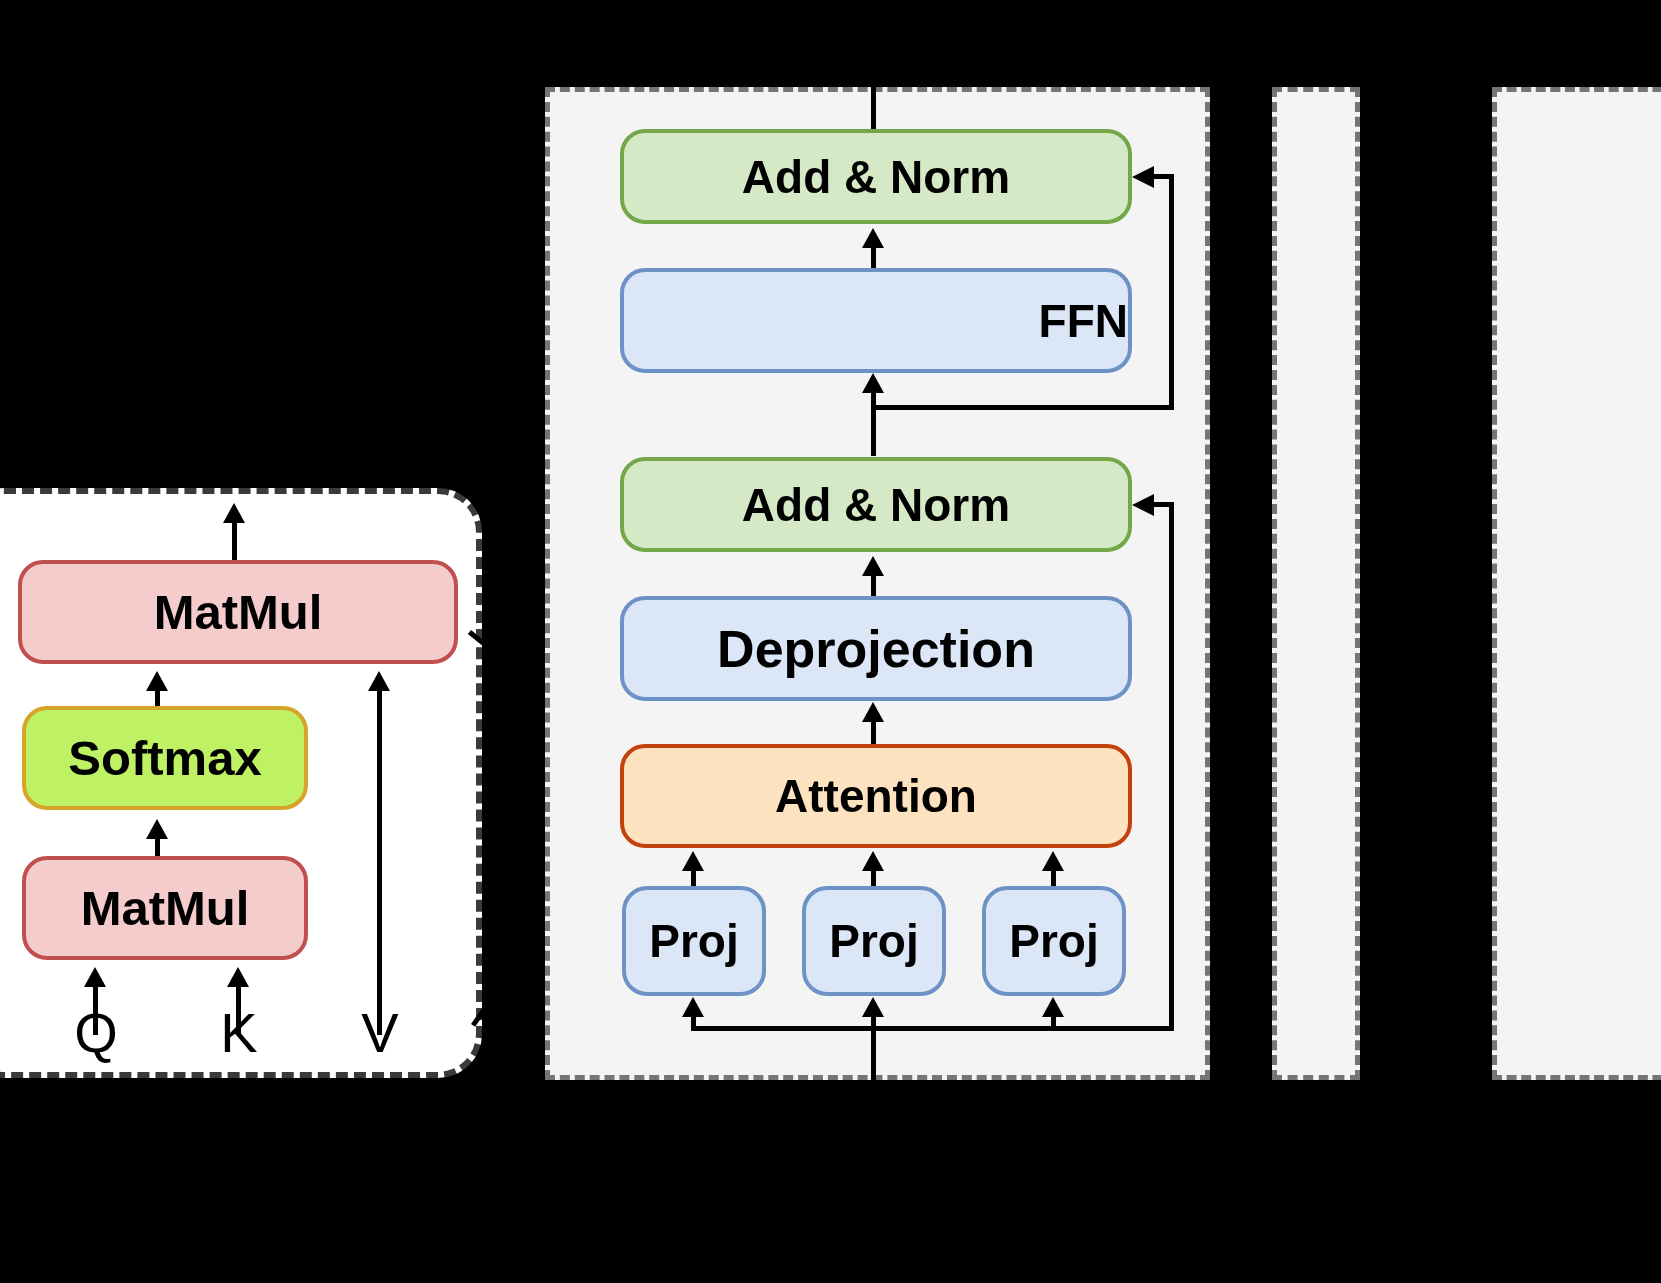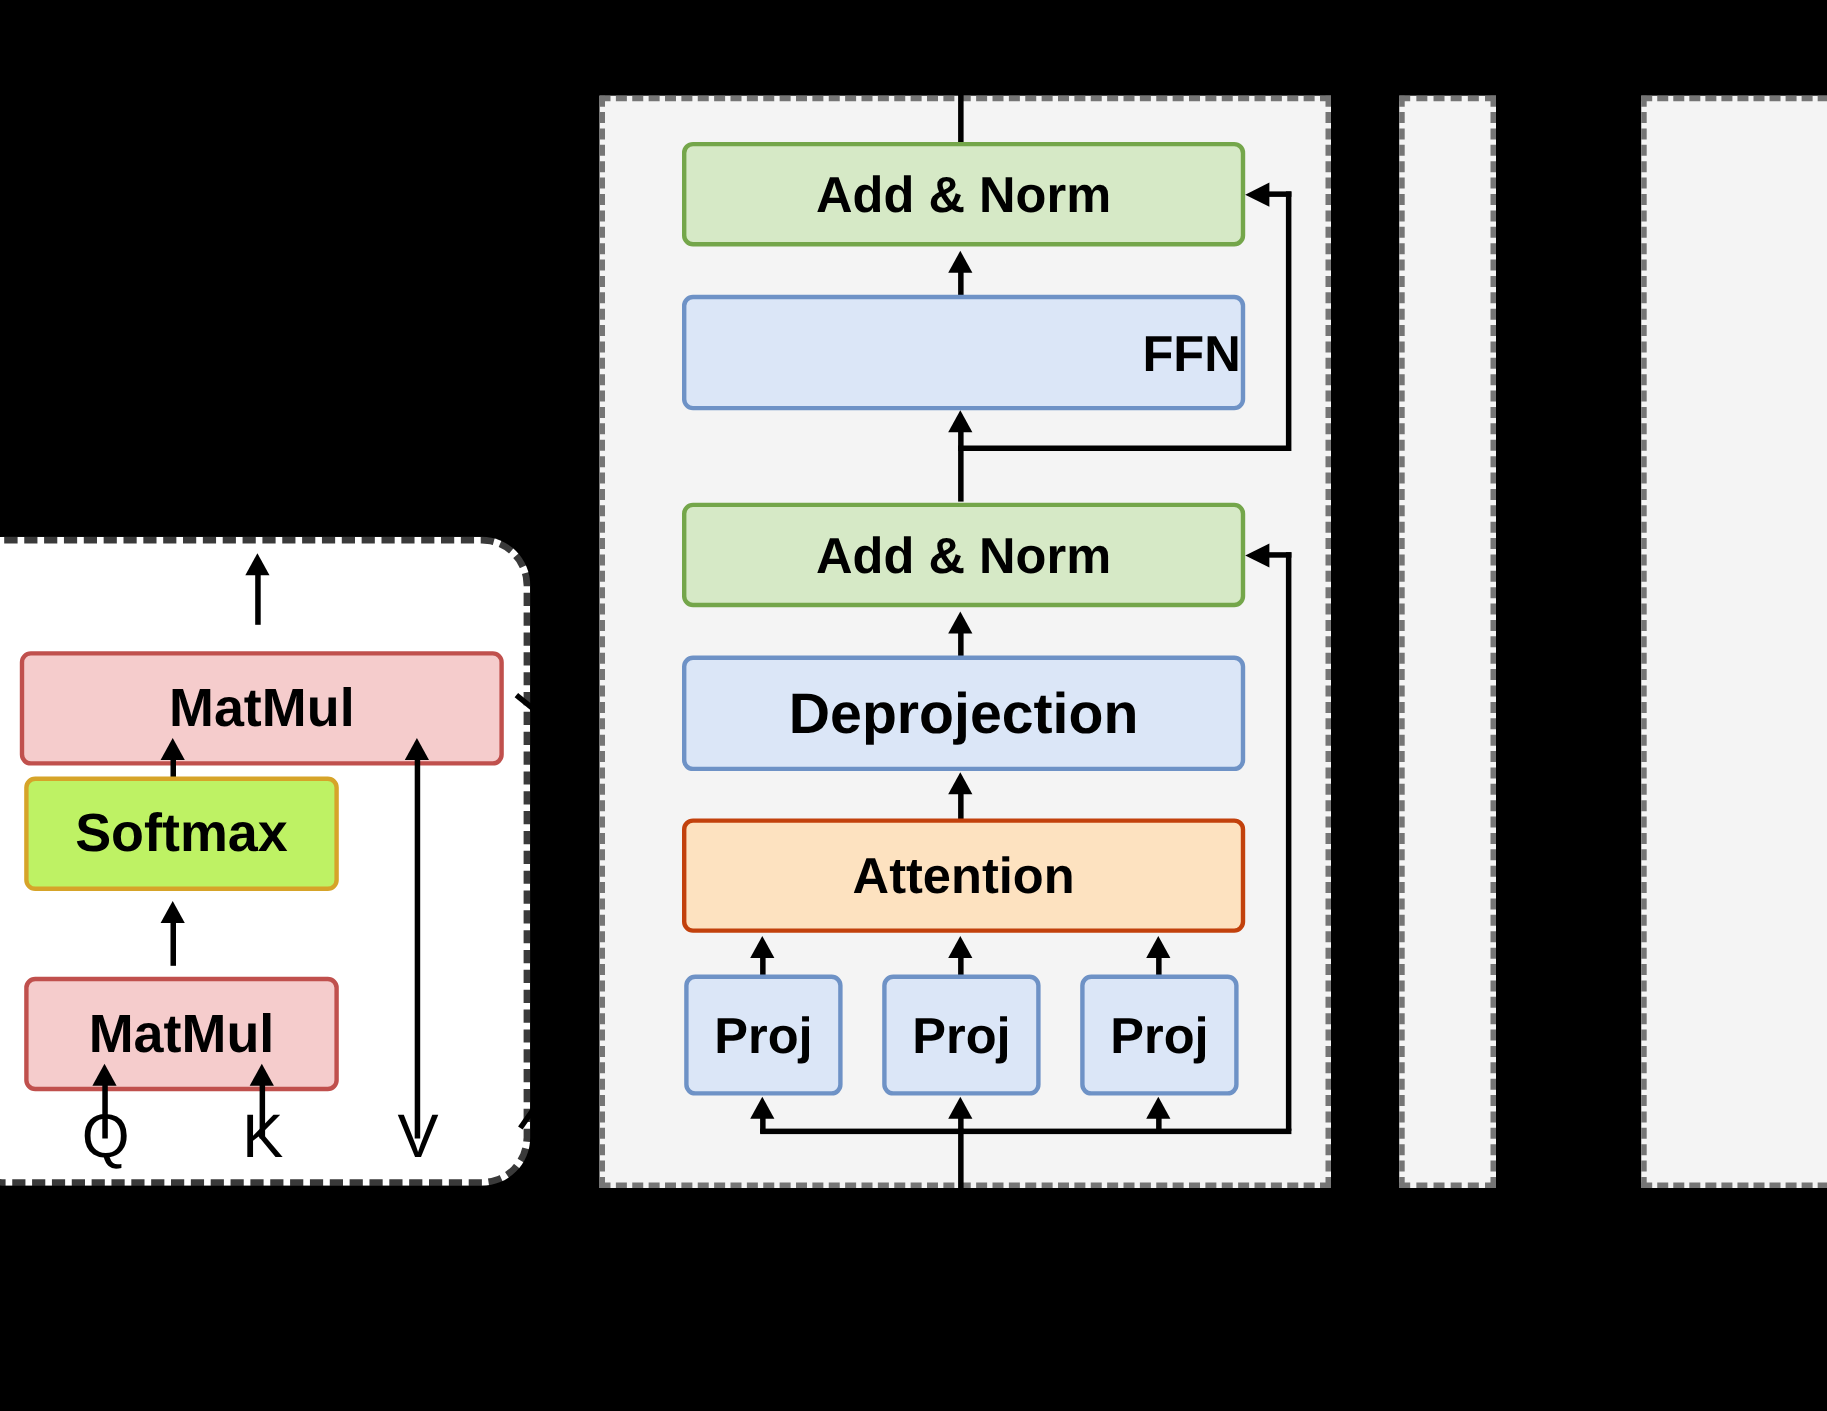--- a/index.html
+++ b/index.html
@@ -15,24 +15,24 @@
   }
   .panel-layer{
     background:#f4f4f4;
     border:5px dashed #757575;
   }
 
   
   .node{
     display:flex;align-items:center;justify-content:center;
     font-weight:bold;color:#000;line-height:1;
-    border-radius:10px;box-sizing:border-box;
+    border-radius:25px;box-sizing:border-box;
     text-align:center;
   }
-  .node.red   {background:#f5cccc;border:4px solid #c0504d;margin-top:32px;}
+  .node.red   {background:#f5cccc;border:4px solid #c0504d;}
   .node.yellow{background:#bef264;border:4px solid #d6a429;}
   .node.green {background:#d6e9c6;border:4px solid #74a64a;}
   .node.blue  {background:#dbe6f7;border:4px solid #6e92c6;}
   .node.orange{background:#fde2c0;border:4px solid #c2410c;}
 
   
   .vline{background:#000;width:5px;}
   .hline{background:#000;height:5px;}
   .arrow-up{
     width:0;height:0;border-left:11px solid transparent;

